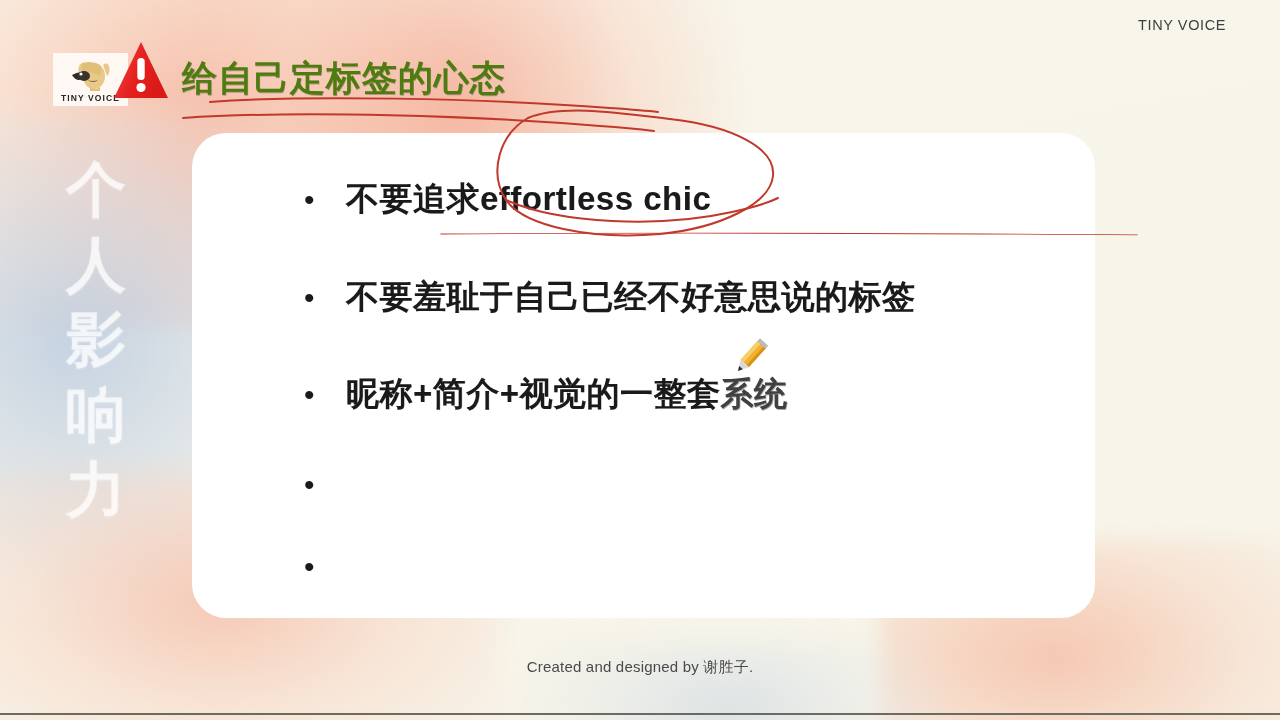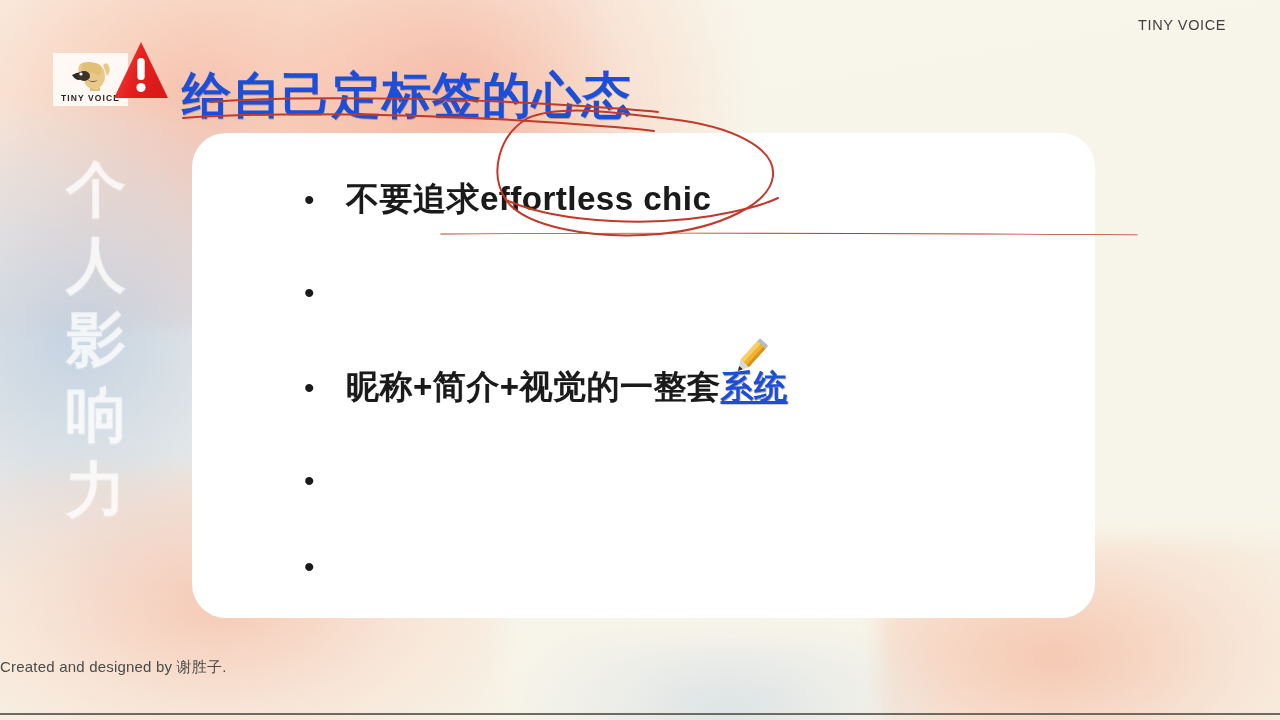--- a/index.html
+++ b/index.html
@@ -141,25 +141,25 @@
   }
 
   .warn-triangle {
     position: absolute;
     left: 112px; top: 40px;
     width: 58px; height: 62px;
   }
 
   .title {
     position: absolute;
-    left: 182px; top: 63px;
-    font-size: 49px;
+    left: 182px; top: 55px;
+    font-size: 35px;
     font-weight: 800;
     letter-spacing: 1px;
-    color: #1d4ed8;
+    color: #4d7c0f;
     white-space: nowrap;
     text-shadow: 0.5px 0.5px 0 rgba(0,0,0,0.25);
   }
 
   .title-scribble {
     position: absolute;
     left: 180px; top: 92px;
     width: 520px; height: 46px;
     overflow: visible;
   }
@@ -197,22 +197,21 @@
   }
   .bullet-text {
     font-size: 33px;
     font-weight: 700;
     letter-spacing: 0.5px;
     color: #1a1a1a;
     white-space: nowrap;
     text-shadow: 0.4px 0.4px 0 rgba(0,0,0,0.2);
   }
   .hl-red {
-    color: #1d4ed8;
-    text-decoration: underline;
+    color: #404040;
     text-decoration-thickness: 2.5px;
     text-underline-offset: 3px;
     text-shadow: 0.6px 0.6px 0 rgba(0,0,0,0.35);
   }
 
   
   .bullet-underline {
     position: absolute;
     left: 135px;
     bottom: -14px;
@@ -236,21 +235,21 @@
     left: 727px; top: 336px;
     width: 44px; height: 44px;
     pointer-events: none;
   }
 
   
   .footer {
     position: absolute;
     left: 0; right: 0;
     top: 658px;
-    text-align: left;
+    text-align: center;
     font-size: 15px;
     color: #4a4a4a;
     letter-spacing: 0.2px;
   }
 
   .bottom-rule {
     position: absolute;
     left: 0; right: 0; top: 713px;
     height: 2px;
     background: #6d6a62;
@@ -322,20 +321,21 @@
       <div class="bullet-row">
         <span class="bullet-dot">•</span>
         <span class="bullet-text">不要追求effortless chic</span>
         <svg class="bullet-underline" viewBox="0 0 700 10" preserveAspectRatio="none">
           <path d="M2 5 C160 2, 420 3, 640 6 C670 6.5, 690 7, 698 7" fill="none" stroke="#c0392b" stroke-width="2" stroke-linecap="round"></path>
         </svg>
       </div>
 
       <div class="bullet-row">
         <span class="bullet-dot">•</span>
+        <span class="bullet-text">不要羞耻于自己已经不好意思说的标签</span>
       </div>
 
       <div class="bullet-row">
         <span class="bullet-dot">•</span>
         <span class="bullet-text"><span>昵称+简介+视觉的一整套</span><span class="hl-red">系统</span></span>
       </div>
 
       <div class="bullet-row">
         <span class="bullet-dot">•</span>
       </div>

